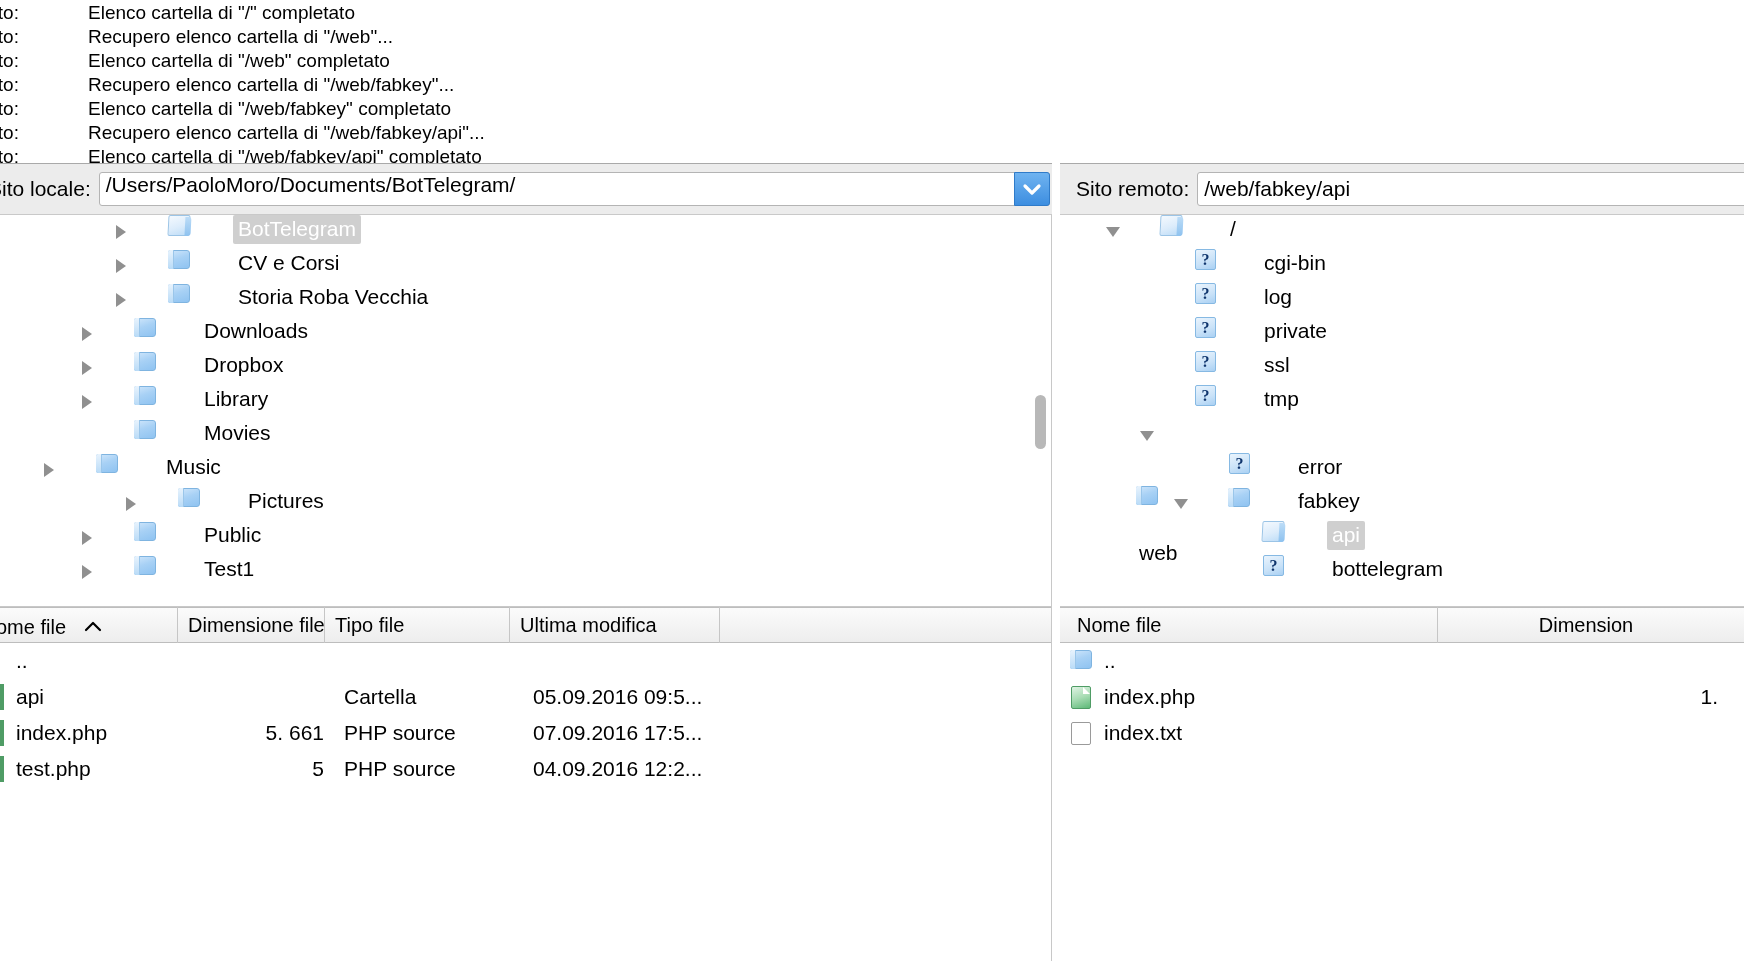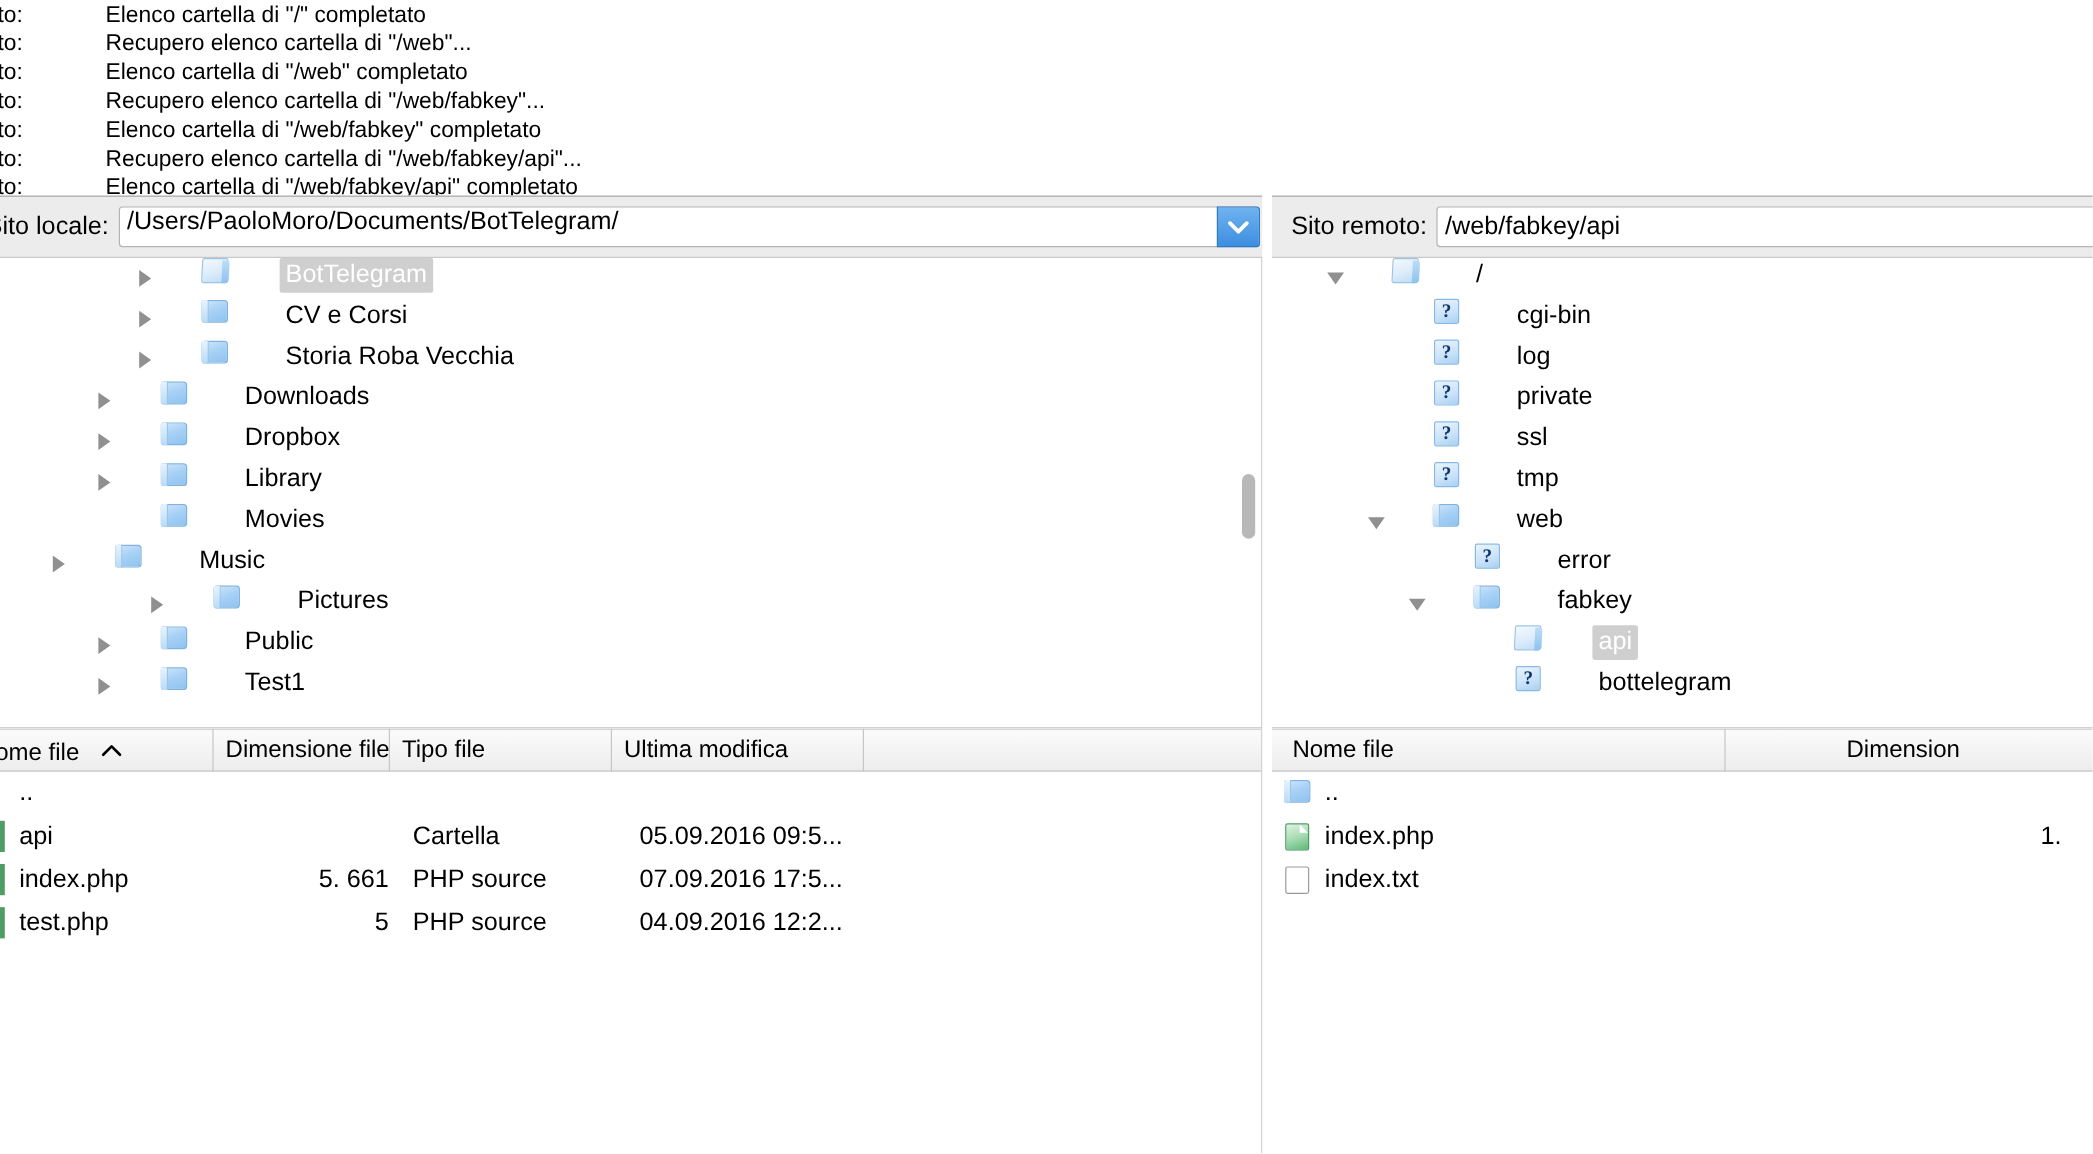--- a/index.html
+++ b/index.html
@@ -619,21 +619,21 @@
               </span>
               <span class="node-label">ssl</span>
             </div>
             <div class="tree-row" style="padding-left: 74px;">
               <span class="twisty"></span>
               <span class="ficon">
                 <span class="fld-q">?</span>
               </span>
               <span class="node-label">tmp</span>
             </div>
-            <div class="tree-row" style="padding-left: 74px;">
+            <div class="tree-row" style="padding-left: 74px; flex-direction: column;">
               <span class="twisty">
                 <svg width="18" height="16" viewBox="0 0 18 16">
                   <path d="M2 3 L16 3 L9 13 Z" fill="#909090"></path>
                 </svg>
               </span>
               <span class="ficon">
                 <span class="fld"></span>
               </span>
               <span class="node-label">web</span>
             </div>

